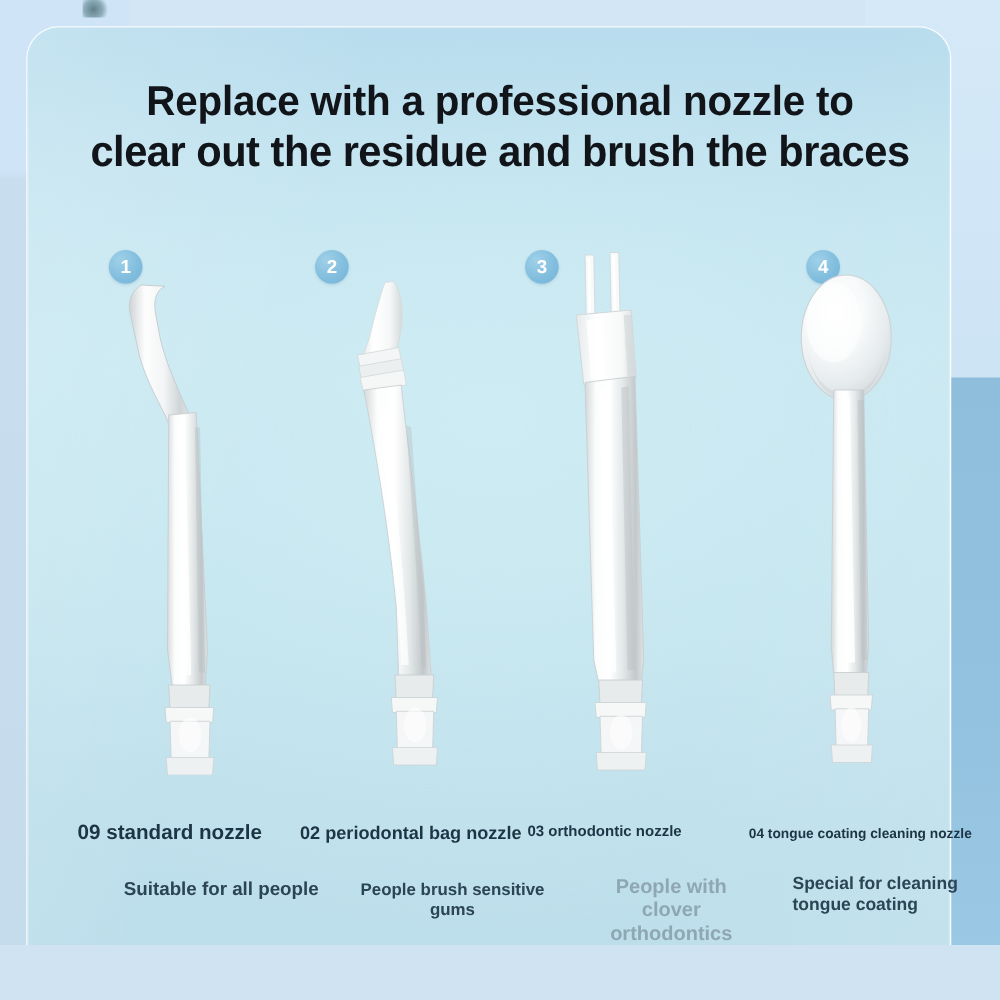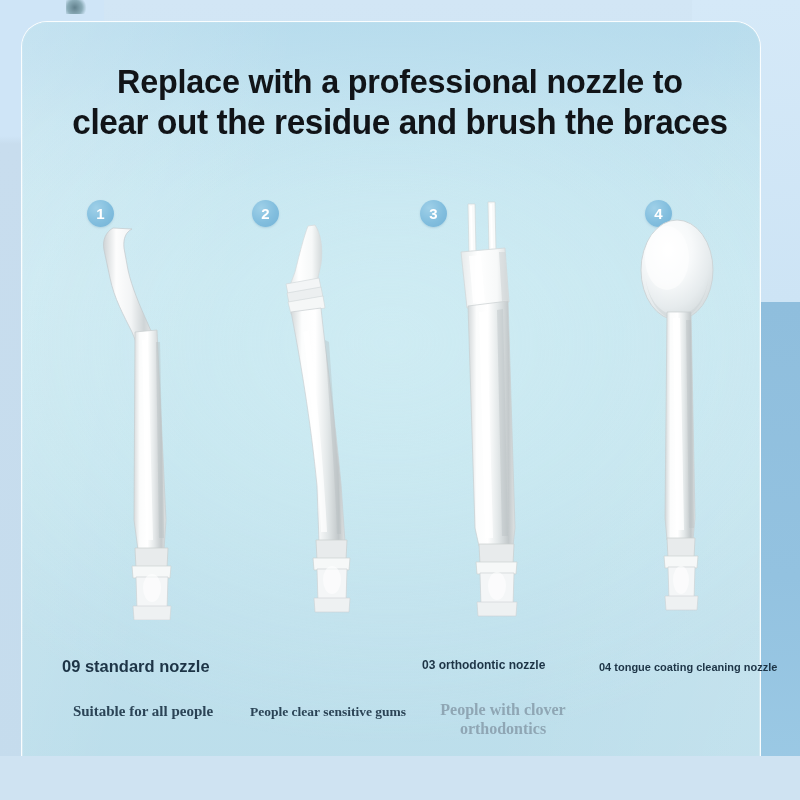--- a/index.html
+++ b/index.html
@@ -85,22 +85,22 @@
   .nozzle{position:absolute;}
 
   
   .label{
     position:absolute;color:#1d3446;font-weight:bold;
     font-family:"Liberation Sans", sans-serif;
     white-space:nowrap;line-height:1.15;
   }
   .sub{
     position:absolute;color:#2b4456;font-weight:bold;
-    font-family:Liberation Serif, serif;
-    line-height:1.18;text-align:center;white-space:pre-line;
+    font-family:Liberation Sans, sans-serif;
+    line-height:1.18;text-align:center;white-space:pre-line;margin-left:34px;
   }
   .sub.muted{color:#8fa6b4;font-weight:bold;}
 </style>
 </head>
 <body>
 
 <div id="stage">
 
   <div class="bg-base"></div>
   <div class="bg-left"></div>
@@ -261,21 +261,24 @@
     <path d="M71 102 L76 102 L79 310 L74 310 Z" fill="#bac1c4" opacity=".42"></path>
 
     <path d="M52 320 L80 320 L79 340 L53 340 Z" fill="#e8ebec" stroke="#c8cecf" stroke-width="0.7"></path>
     <path d="M49 338 L83 338 L82 350 L50 350 Z" fill="#f6f8f8" stroke="#ccd2d3" stroke-width="0.7"></path>
     <path d="M53 349 L80 349 L79 382 L54 382 Z" fill="#f4f6f7" stroke="#cdd2d4" stroke-width="0.7"></path>
     <path d="M50 378 L83 378 L82 392 L51 392 Z" fill="#eef1f2" stroke="#cdd2d4" stroke-width="0.6"></path>
     <ellipse cx="66" cy="362" rx="8" ry="14" fill="#ffffff" opacity=".6"></ellipse>
   </svg>
 
   <div class="label" style="left:62px;top:657px;font-size:16.5px;">09 standard nozzle</div>
+  <div class="label" style="left:240px;top:659px;font-size:14.5px;">02 periodontal bag nozzle</div>
   <div class="label" style="left:422px;top:659px;font-size:12px;">03 orthodontic nozzle</div>
   <div class="label" style="left:599px;top:661px;font-size:11px;">04 tongue coating cleaning nozzle</div>
 
   <div class="sub" style="left:58px;top:703px;width:170px;font-size:15px;">Suitable for all people</div>
-  <div class="sub" style="left:238px;top:704px;width:180px;font-size:13.5px;">People clear sensitive gums</div>
+  <div class="sub" style="left:238px;top:704px;width:180px;font-size:13.5px;">People brush sensitive gums</div>
   <div class="sub muted" style="left:438px;top:701px;width:130px;font-size:16px;">People with clover
 orthodontics</div>
+  <div class="sub" style="left:600px;top:698px;width:155px;font-size:14px;text-align:left;">Special for cleaning
+tongue coating</div>
 
 </div>
 
 </body></html>

